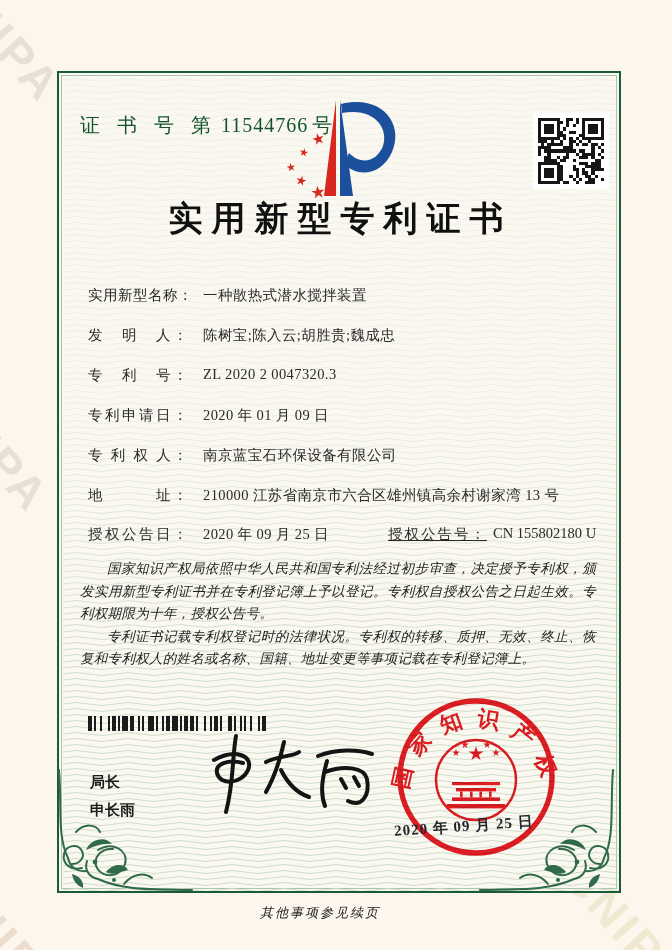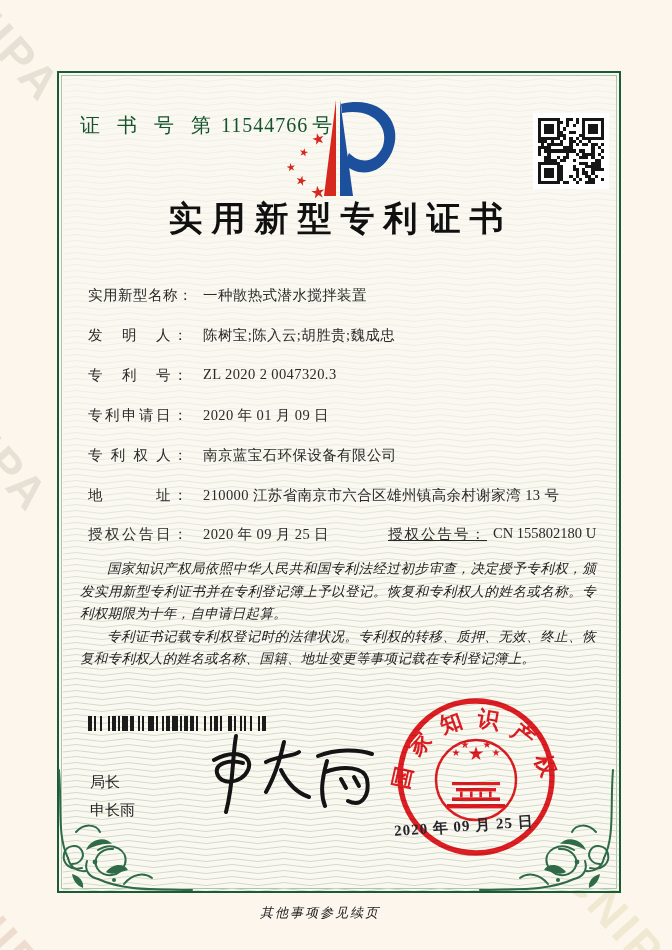--- a/index.html
+++ b/index.html
@@ -75,21 +75,21 @@
     font-size:13.5px; line-height:22.5px; color:#222;
     font-style:italic; letter-spacing:.3px; text-align:justify;
   }
   .legal p{ text-indent:2em; }
 
   
   .barcode{ position:absolute; left:88px; top:716px; height:15px; display:flex; }
   .barcode i{ display:block; height:15px; background:#1b1b1b; }
   .barcode em{ display:block; height:15px; background:transparent; }
 
-  .director{ position:absolute; left:90px; top:768px; font-size:15px; line-height:28px; color:#1d1d1d; }
+  .director{ position:absolute; left:90px; top:768px; font-size:15px; line-height:28px; color:#1d1d1d;font-weight:bold; }
   .signature{ position:absolute; left:196px; top:726px; }
 
   .seal{ position:absolute; left:386px; top:688px; mix-blend-mode:multiply; opacity:.95; }
   .seal-date{
     position:absolute; left:394px; top:817px; font-size:15px; color:#26242a;
     letter-spacing:1px; transform:rotate(-4deg); font-weight:bold;
   }
 
   .page-ind{ position:absolute; left:57px; width:564px; top:862px; text-align:center; font-size:12.5px; color:#333; letter-spacing:1px; }
   .cont-note{ position:absolute; left:8px; right:40px; top:904px; text-align:center; font-size:13px; color:#222; letter-spacing:2px; font-style:italic; }
@@ -650,21 +650,21 @@
       <span class="flabel">授权公告日：</span>
       <span class="fvalue">2020 年 09 月 25 日</span>
     </div>
     <div class="frow2" style="top:245px; left:300px">
       <span style="letter-spacing:2px;text-decoration:underline;">授权公告号：</span>
       <span style="margin-left:6px;">CN 155802180 U</span>
     </div>
   </div>
 
   <div class="legal">
-    <p>国家知识产权局依照中华人民共和国专利法经过初步审查，决定授予专利权，颁发实用新型专利证书并在专利登记簿上予以登记。恢复和专利权人的姓名或名称。专利权期限为十年，自申请日起算。</p>
+    <p>国家知识产权局依照中华人民共和国专利法经过初步审查，决定授予专利权，颁发实用新型专利证书并在专利登记簿上予以登记。专利权自授权公告之日起生效。专利权期限为十年，授权公告号。</p>
     <p>专利证书记载专利权登记时的法律状况。专利权的转移、质押、无效、终止、恢复和专利权人的姓名或名称、国籍、地址变更等事项记载在专利登记簿上。</p>
   </div>
 
   <div class="barcode" id="barcode">
       <i style="width: 4px;"></i>
       <em style="width: 2px;"></em>
       <i style="width: 2px;"></i>
       <em style="width: 4px;"></em>
       <i style="width: 2px;"></i>
       <em style="width: 6px;"></em>

